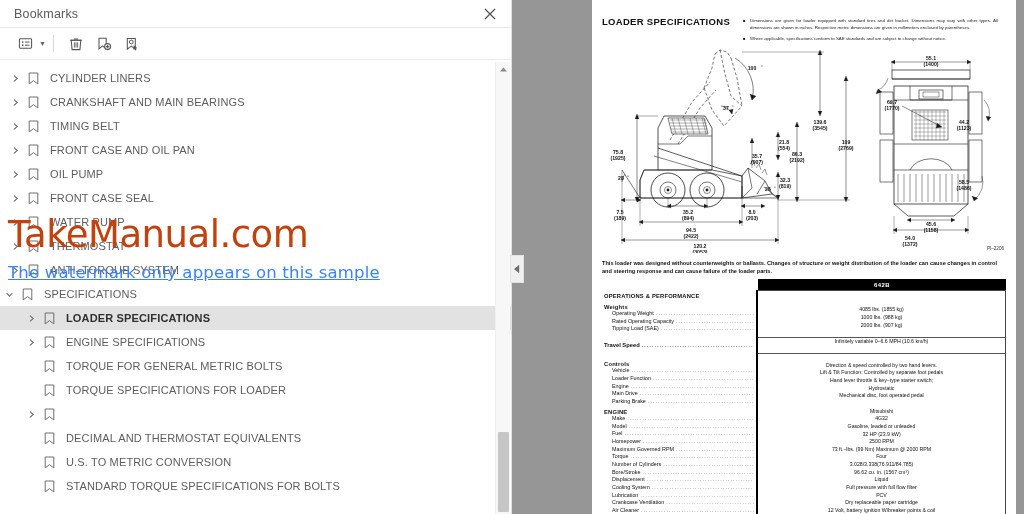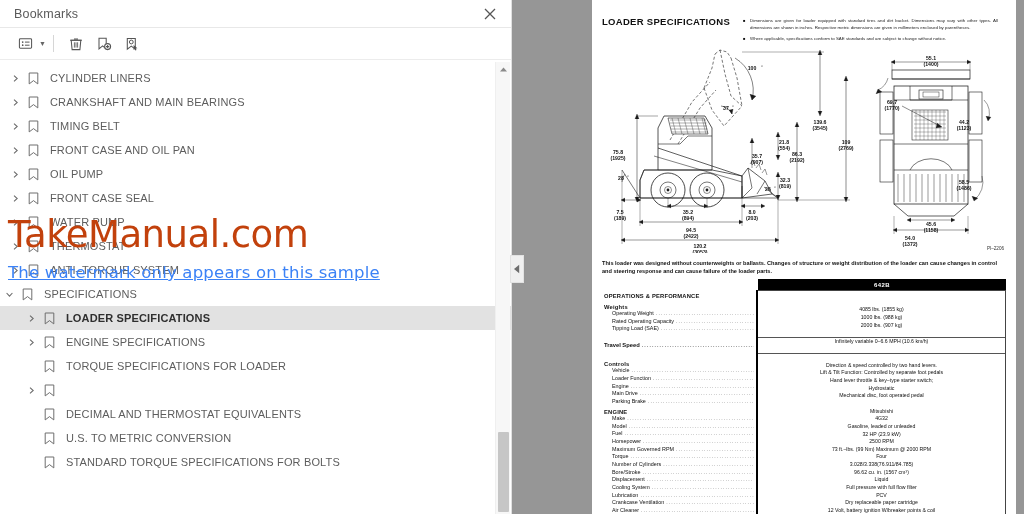--- a/index.html
+++ b/index.html
@@ -435,20 +435,29 @@
             <svg width="9" height="9" viewBox="0 0 9 9">
               <path d="M3 1.6 L6.2 4.5 L3 7.4" fill="none" stroke="#6b6b6b" stroke-width="1.05"></path>
             </svg>
           </div>
           <div class="bm-icon">
             <svg width="11" height="13" viewBox="0 0 11 13">
               <path d="M1.2 1 H9.8 V11.9 L5.5 8.6 L1.2 11.9 Z" fill="none" stroke="#6e6e6e" stroke-width="1"></path>
             </svg>
           </div>
           <div class="bm-label">ENGINE SPECIFICATIONS</div>
+        </div>
+        <div class="bm-row lvl2">
+          <div class="twisty"></div>
+          <div class="bm-icon">
+            <svg width="11" height="13" viewBox="0 0 11 13">
+              <path d="M1.2 1 H9.8 V11.9 L5.5 8.6 L1.2 11.9 Z" fill="none" stroke="#6e6e6e" stroke-width="1"></path>
+            </svg>
+          </div>
+          <div class="bm-label">TORQUE FOR GENERAL METRIC BOLTS</div>
         </div>
         <div class="bm-row lvl2">
           <div class="twisty"></div>
           <div class="bm-icon">
             <svg width="11" height="13" viewBox="0 0 11 13">
               <path d="M1.2 1 H9.8 V11.9 L5.5 8.6 L1.2 11.9 Z" fill="none" stroke="#6e6e6e" stroke-width="1"></path>
             </svg>
           </div>
           <div class="bm-label">TORQUE SPECIFICATIONS FOR LOADER</div>
         </div>

